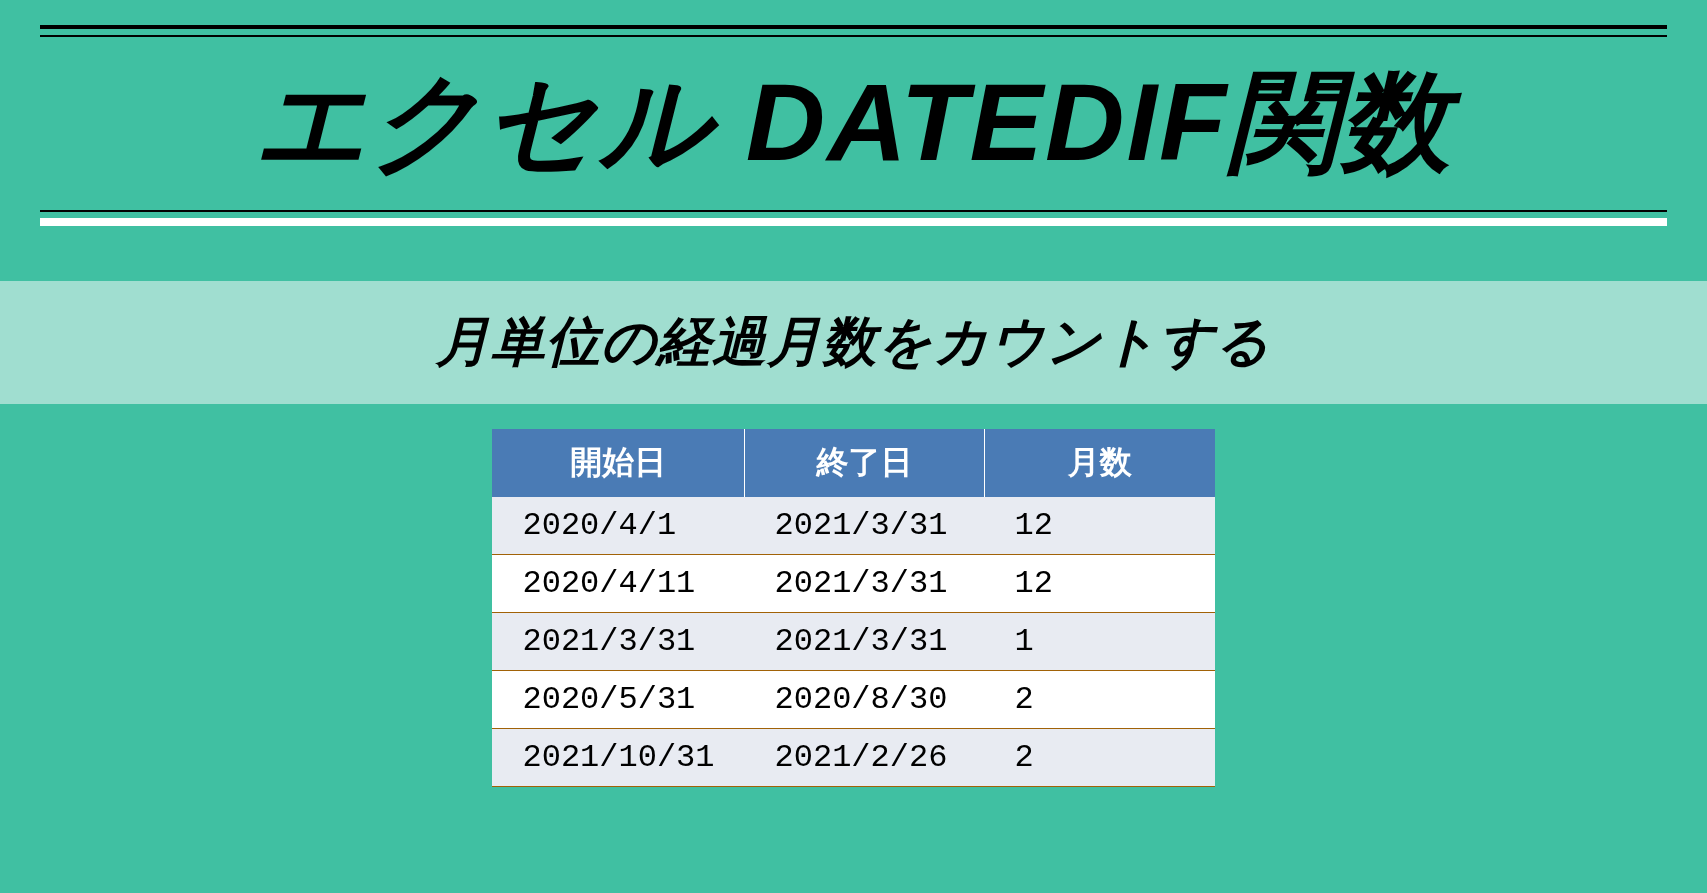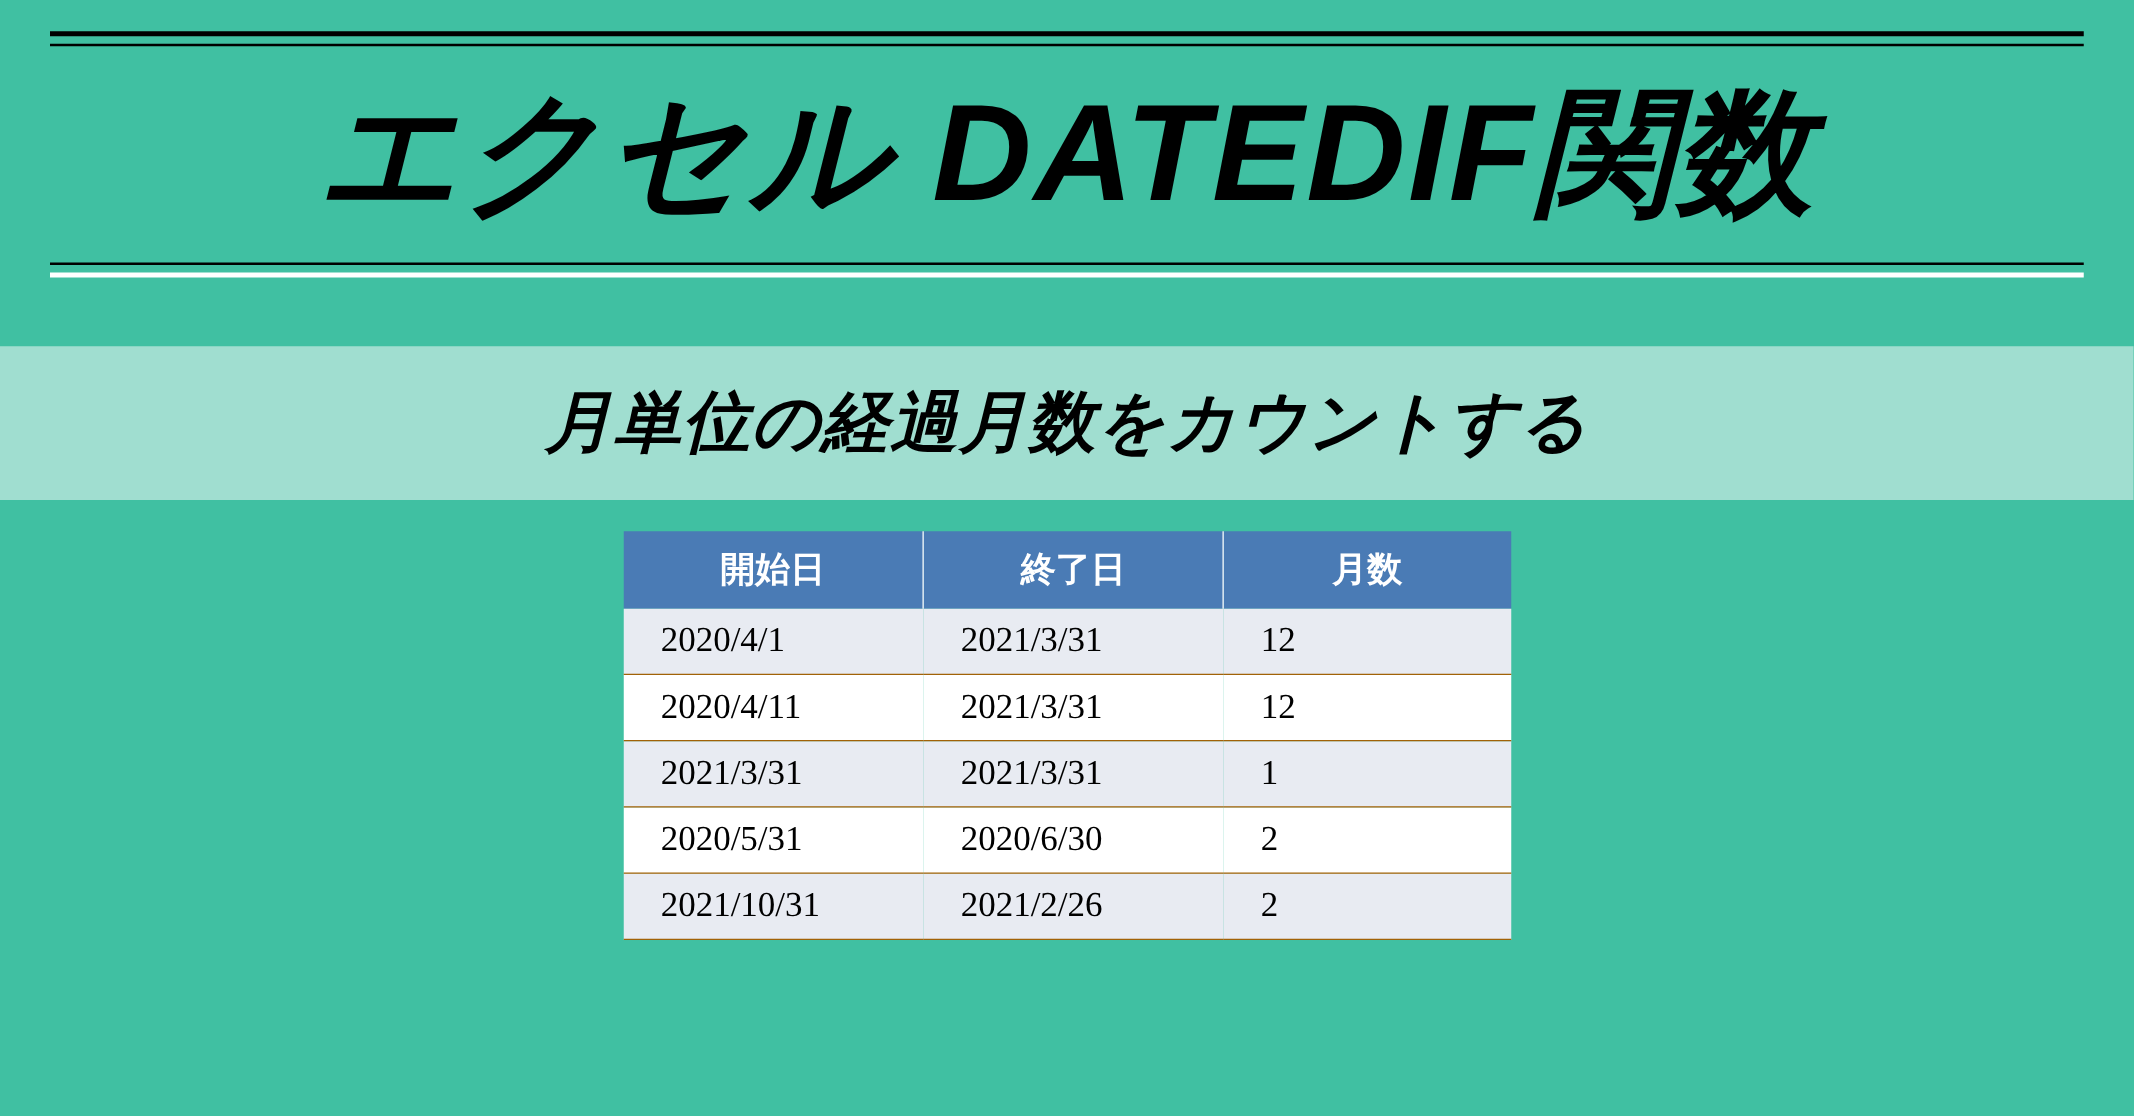--- a/index.html
+++ b/index.html
@@ -12,21 +12,21 @@
       height: 893px;
       background-color: #40c0a2;
       font-family: "Yu Gothic", "Meiryo", sans-serif;
       overflow: hidden;
     }
     .title-section {
       padding-top: 25px;
     }
     .title-bar {
       border-top: 4px solid #000;
-      border-bottom: 4px solid #ffffff;
+      border-bottom: 8px solid #ffffff;
       margin: 0 40px;
       position: relative;
     }
     .title-bar::before {
       content: "";
       position: absolute;
       top: 6px;
       left: 0;
       right: 0;
       border-top: 2px solid #000;
@@ -61,22 +61,22 @@
       color: #000;
       letter-spacing: 1px;
     }
     .table-section {
       display: flex;
       justify-content: center;
       margin-top: 25px;
     }
     .data-table {
       border-collapse: collapse;
-      font-family: Liberation Serif, serif;
-      font-size: 28px;
+      font-family: Liberation Mono, monospace;
+      font-size: 32px;
     }
     .data-table th {
       background-color: #4a7bb5;
       color: #fff;
       font-weight: bold;
       padding: 12px 30px;
       text-align: center;
       border-right: 1px solid #fff;
       min-width: 230px;
     }
@@ -140,21 +140,21 @@
         <td class="col-end">2021/3/31</td>
         <td class="col-months">12</td>
       </tr>
       <tr>
         <td class="col-start">2021/3/31</td>
         <td class="col-end">2021/3/31</td>
         <td class="col-months">1</td>
       </tr>
       <tr>
         <td class="col-start">2020/5/31</td>
-        <td class="col-end">2020/6/30</td>
+        <td class="col-end">2020/8/30</td>
         <td class="col-months">2</td>
       </tr>
       <tr>
         <td class="col-start">2021/10/31</td>
         <td class="col-end">2021/2/26</td>
         <td class="col-months">2</td>
       </tr>
     </tbody>
   </table>
 </div>

